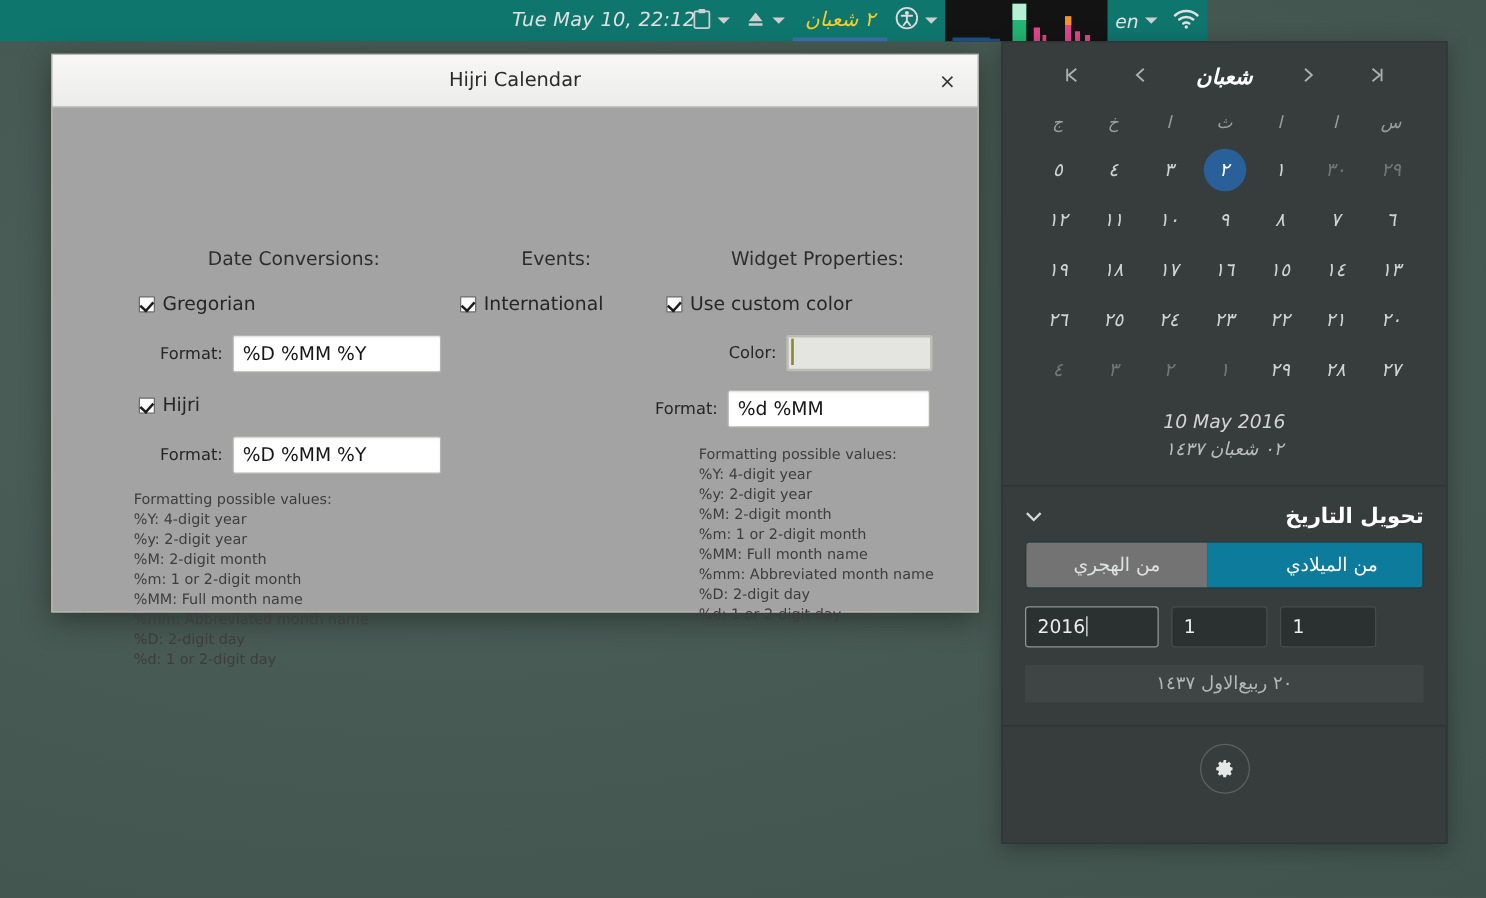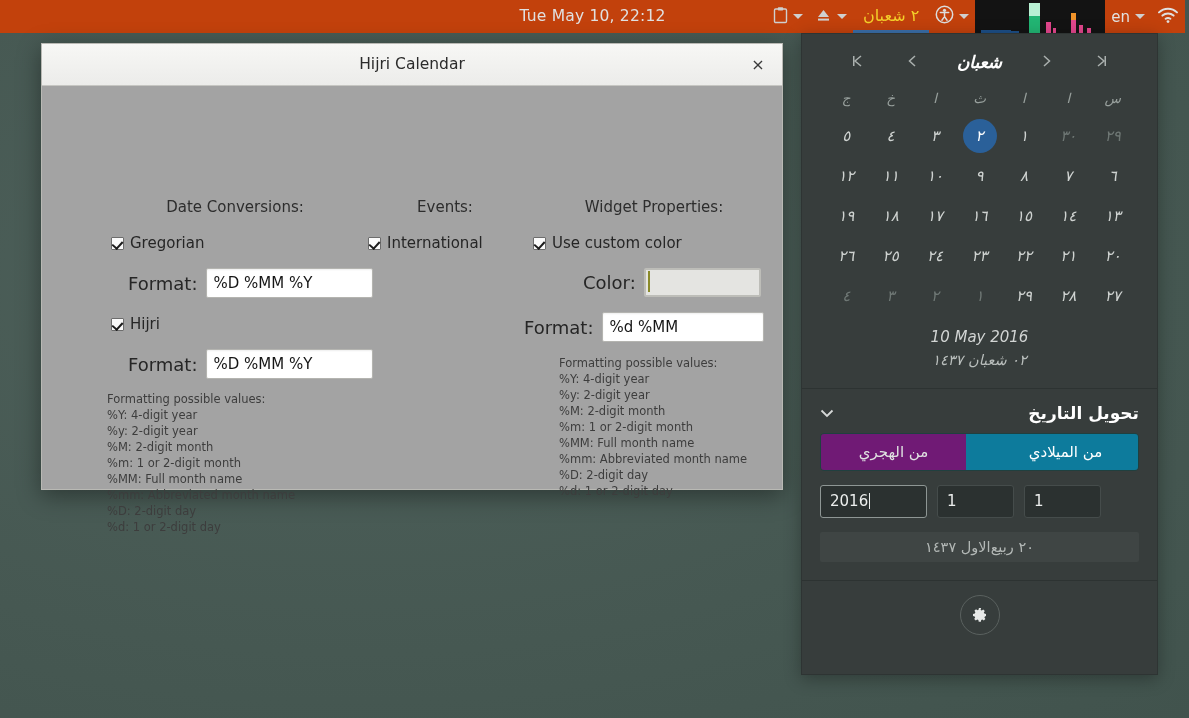--- a/index.html
+++ b/index.html
@@ -10,25 +10,25 @@
     font-family: "DejaVu Sans", "Liberation Sans", sans-serif;
   }
   
   #desktop {
     position: absolute; inset: 0;
     background: radial-gradient(ellipse at 30% 40%, #4d605a 0%, #465852 60%, #41534d 100%);
   }
   
   #topbar {
     position: absolute; top: 0; left: 0;
-    width: 1185px; height: 33px;
-    background: #c2410c;
+    width: 966px; height: 33px;
+    background: #0f766e;
     color: #d6d6d6;
     font-size: 15px;
-    display: flex; align-items: center;
+    display: flex; align-items: center; font-style: italic;
   }
   #topbar .clock {
     position: absolute; left: 0; right: 0; top: 0;
     height: 33px; line-height: 33px;
     text-align: center; color: #e0e0e0; font-size: 15.5px;
     letter-spacing: .2px;
     pointer-events: none;
   }
   .tb-right {
     position: absolute; right: 0; top: 0; height: 33px;
@@ -97,21 +97,21 @@
     position: relative; border-radius: 1px;
     flex: 0 0 auto;
   }
   .cb.on::after {
     content: ""; position: absolute;
     left: 2px; top: 1px; width: 5px; height: 8px;
     border: solid #1b1b1b; border-width: 0 2px 2px 0;
     transform: rotate(42deg);
   }
   .fmt-row { position: absolute; display: flex; align-items: center; }
-  .fmt-label { font-size: 18px; color: #262626; margin-right: 8px; }
+  .fmt-label { font-size: 13px; color: #262626; margin-right: 8px; }
   .txtin {
     background: #ffffff; border: 1px solid #b4b4b0;
     height: 30px; box-sizing: border-box;
     font-size: 15px; color: #161616;
     padding: 0 7px; line-height: 28px;
     border-radius: 2px;
     box-shadow: inset 0 1px 2px rgba(0,0,0,.07);
     white-space: nowrap; overflow: hidden;
   }
   .hint {
@@ -171,21 +171,21 @@
     display: flex; align-items: center; justify-content: space-between;
     padding: 14px 18px 10px; direction: rtl;
   }
   .sec-head .t { font-size: 17px; font-weight: bold; color: #ffffff; }
   .seg {
     display: flex; margin: 0 18px; border-radius: 4px; overflow: hidden;
     border: 1px solid #20403f;
   }
   .seg div {
     flex: 1; text-align: center; padding: 9px 0; font-size: 15px;
-    background: #701a75; color: #dfe2e1; cursor: pointer; direction: rtl;
+    background: #737373; color: #dfe2e1; cursor: pointer; direction: rtl;
   }
   .seg div.active { background: #0d7b9c; color: #ffffff; padding-left: 27px; }
   .inputs { display: flex; gap: 10px; padding: 14px 18px 0; }
   .numin {
     background: #2b3130; border: 1px solid #454c4b;
     border-radius: 3px; height: 33px; line-height: 31px;
     color: #eceeed; font-size: 15px; padding: 0 9px;
     box-sizing: border-box;
   }
   .numin.wide { flex: 0 0 107px; border-color: #8e9694; background: #2b3130; }

